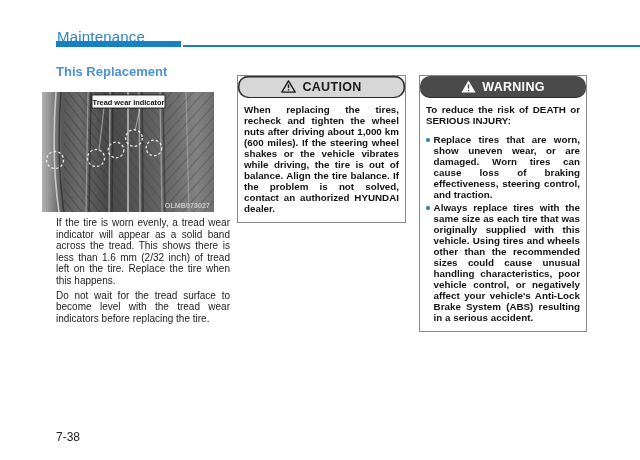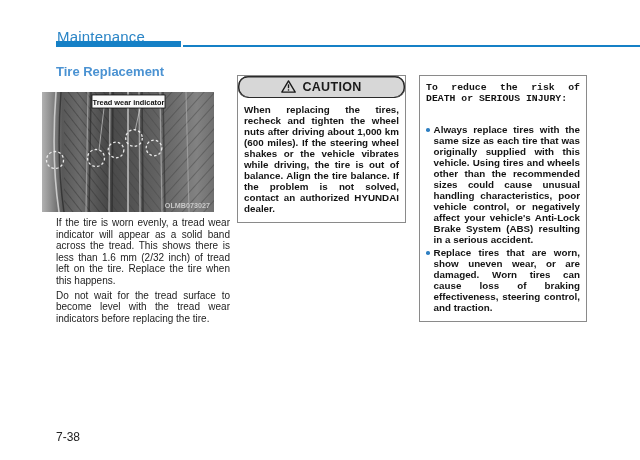--- a/index.html
+++ b/index.html
@@ -25,39 +25,39 @@
   .box-header{
     height:21px;display:flex;align-items:center;justify-content:center;gap:6px;
     font-weight:bold;font-size:12.5px;letter-spacing:.3px;border-radius:10px;
   }
   .caution-box .box-header{
     background:#d7d7d7;color:#1a1a1a;border-bottom:1.5px solid #2a2a2a;
     box-shadow:inset 0 1.5px 0 #2a2a2a, inset 1.5px 0 0 #2a2a2a, inset -1.5px 0 0 #2a2a2a;
   }
   .warning-box .box-header{background:#4a4a4a;color:#ffffff;border-bottom:1px solid #2a2a2a;}
   .box-body{padding:6px 6px 8px;font-size:9.8px;font-weight:bold;line-height:11px;text-align:justify;color:#141414;}
-  .warning-intro{margin:0 0 20px 0;font-family:Liberation Mono, monospace;}
+  .warning-intro{margin:0 0 8px 0;}
   ul.warning-list{list-style:none;margin:2px 0 0 0;padding:0;}
   ul.warning-list li{display:flex;gap:4px;margin-top:2px;}
   .bullet-dot{flex:0 0 auto;width:3.6px;height:3.6px;border-radius:50%;background:#2e7fc2;margin-top:4px;}
   ul.warning-list .txt{flex:1;text-align:justify;}
   
   .page-number{position:absolute;left:56px;top:430px;font-size:12px;color:#222;}
   .hdr-icon{display:block;}
 </style>
 </head>
 <body>
 
 <div id="page">
 
   <div class="running-head">Maintenance</div>
   <div class="head-rule-bar"></div>
   <div class="head-rule-line"></div>
 
-  <div class="article-title">Tire Replacement</div>
+  <div class="article-title">This Replacement</div>
 
   <div class="figure">
     <svg width="172" height="120" viewBox="0 0 172 120" preserveAspectRatio="none">
       <defs>
         <linearGradient id="tg" x1="0" y1="0" x2="1" y2="0">
           <stop offset="0" stop-color="#b2b2b2"></stop>
           <stop offset="0.05" stop-color="#8f8f8f"></stop>
           <stop offset="0.12" stop-color="#585858"></stop>
           <stop offset="0.22" stop-color="#6b6b6b"></stop>
           <stop offset="0.38" stop-color="#484848"></stop>
@@ -122,30 +122,38 @@
         <path d="M12 1.5 L22.8 19.5 L1.2 19.5 Z" fill="none" stroke="#1a1a1a" stroke-width="2.2" stroke-linejoin="round"></path>
         <rect x="10.9" y="7" width="2.2" height="6.2" fill="#1a1a1a"></rect>
         <rect x="10.9" y="15" width="2.2" height="2.2" fill="#1a1a1a"></rect>
       </svg>
       <span>CAUTION</span>
     </div>
     <div class="box-body">When replacing the tires, recheck and tighten the wheel nuts after driving about 1,000 km (600 miles). If the steering wheel shakes or the vehicle vibrates while driving, the tire is out of balance. Align the tire balance. If the problem is not solved, contact an authorized HYUNDAI dealer.</div>
   </div>
 
   <div class="notice warning-box">
+    <div class="box-header">
+      <svg class="hdr-icon" width="15" height="13" viewBox="0 0 24 21">
+        <path d="M12 0.8 L23.4 20.2 L0.6 20.2 Z" fill="#ffffff"></path>
+        <rect x="10.9" y="7" width="2.2" height="6.8" fill="#4a4a4a"></rect>
+        <rect x="10.9" y="15.8" width="2.2" height="2.4" fill="#4a4a4a"></rect>
+      </svg>
+      <span>WARNING</span>
+    </div>
     <div class="box-body">
       <p class="warning-intro">To reduce the risk of DEATH or SERIOUS INJURY:</p>
       <ul class="warning-list">
         <li>
           <span class="bullet-dot"></span>
-          <span class="txt">Always replace tires with the same size as each tire that was originally supplied with this vehicle. Using tires and wheels other than the recommended sizes could cause unusual handling characteristics, poor vehicle control, or negatively affect your vehicle's Anti-Lock Brake System (ABS) resulting in a serious accident.</span>
+          <span class="txt">Replace tires that are worn, show uneven wear, or are damaged. Worn tires can cause loss of braking effectiveness, steering control, and traction.</span>
         </li>
         <li>
           <span class="bullet-dot"></span>
-          <span class="txt">Replace tires that are worn, show uneven wear, or are damaged. Worn tires can cause loss of braking effectiveness, steering control, and traction.</span>
+          <span class="txt">Always replace tires with the same size as each tire that was originally supplied with this vehicle. Using tires and wheels other than the recommended sizes could cause unusual handling characteristics, poor vehicle control, or negatively affect your vehicle's Anti-Lock Brake System (ABS) resulting in a serious accident.</span>
         </li>
       </ul>
     </div>
   </div>
 
   <div class="page-number">7-38</div>
 
 </div>
 
 </body></html>

